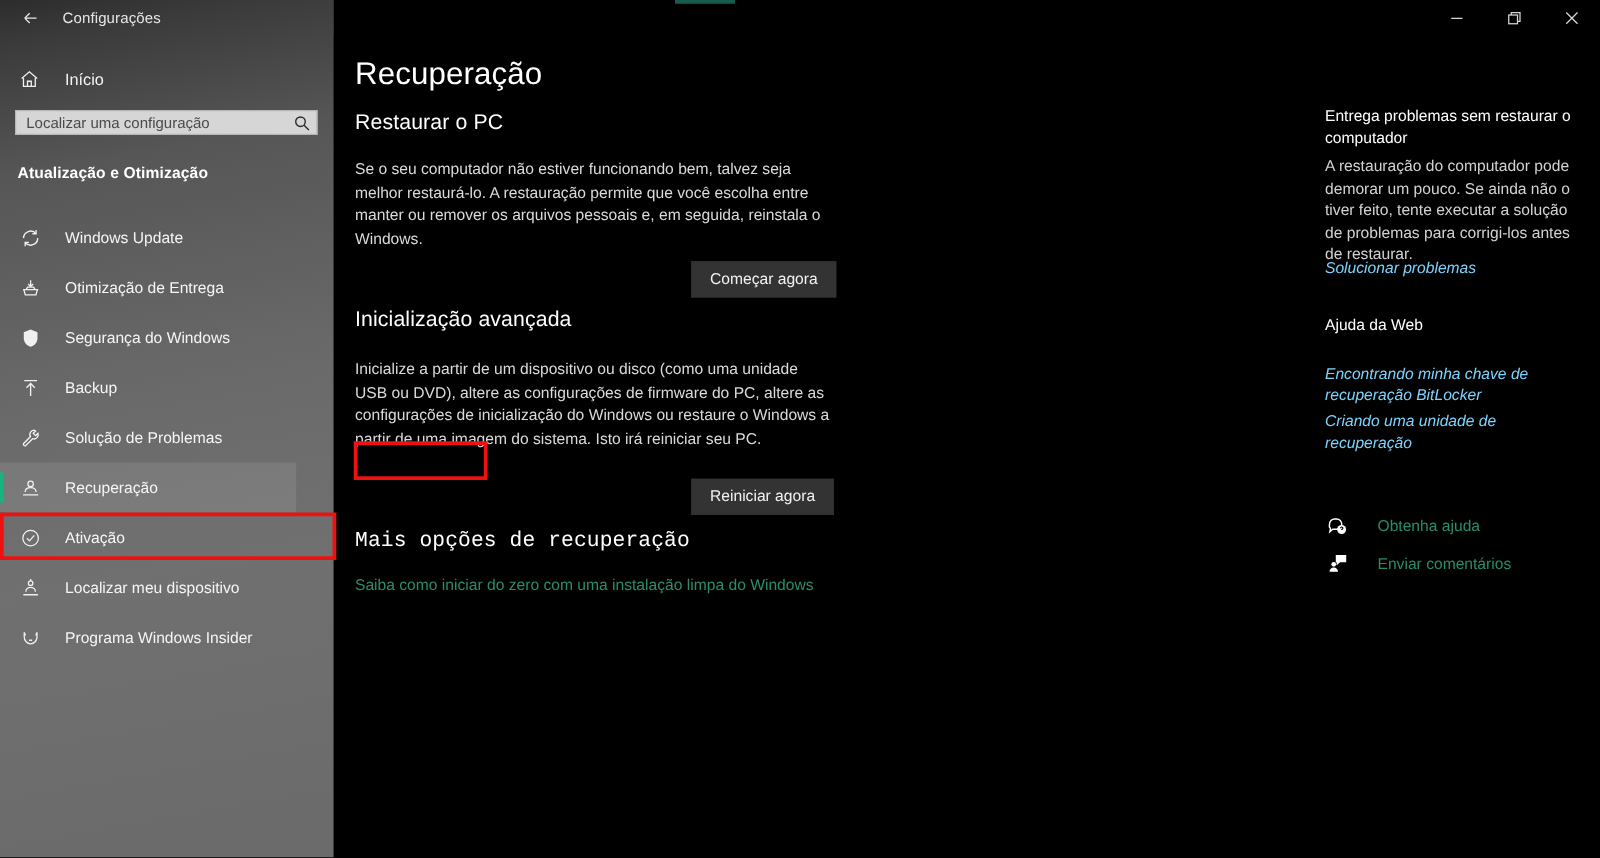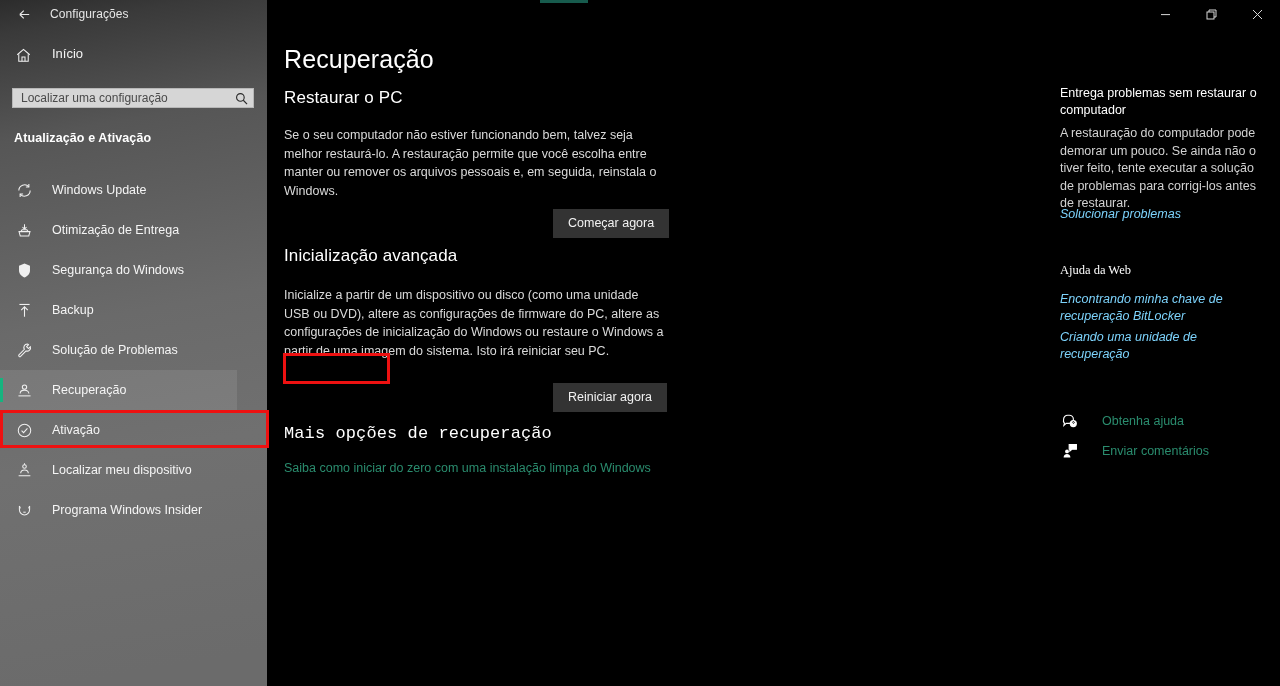--- a/index.html
+++ b/index.html
@@ -82,21 +82,21 @@
         #707070 470px,
         #6e6e6e 560px,
         #6b6b6b 686px);
     overflow: hidden;
   }
 
   .home-row {
     position: absolute;
     left: 0; top: 46px;
     width: 321px; height: 34px;
-    display: flex; 
+    display: flex; align-items: center;
   }
   .home-icon {
     width: 18px; height: 18px;
     margin-left: 14px;
     display: flex; align-items: center; justify-content: center;
     color: #f2f2f2;
   }
   .home-icon svg { width: 17px; height: 17px; display: block; }
   .home-label {
     margin-left: 20px;
@@ -254,21 +254,21 @@
   }
   .rail-head {
     position: absolute;
     left: 20px;
     width: 200px;
     font-size: 12.5px;
     line-height: 17px;
     color: #ffffff;
   }
   #rail-h1 { top: 57px; }
-  #rail-h2 { top: 234px; font-family: Liberation Serif, serif; }
+  #rail-h2 { top: 224px; }
 
   .rail-body {
     position: absolute;
     left: 20px; top: 97px;
     width: 196px;
     font-size: 12.5px;
     line-height: 17.5px;
     color: #d2d2d2;
   }
   .rail-link {
@@ -364,21 +364,21 @@
     <div class="search-wrap">
       <input class="search-input" type="text" placeholder="Localizar uma configuração" style="">
       <span class="search-icon">
         <svg viewBox="0 0 14 14" fill="none" stroke="currentColor" stroke-width="1.2">
           <circle cx="5.8" cy="5.8" r="4.1"></circle>
           <path d="M8.9 8.9L13 13"></path>
         </svg>
       </span>
     </div>
 
-    <div class="group-title">Atualização e Ativação</div>
+    <div class="group-title">Atualização e Otimização</div>
 
     <div class="nav">
 
       <div class="nav-item">
         <span class="nav-ico">
           <svg viewBox="0 0 18 18" fill="none" stroke="currentColor" stroke-width="1.15">
             <path d="M15 9a6 6 0 01-10.6 3.8"></path>
             <path d="M3 9a6 6 0 0110.6-3.8"></path>
             <path d="M13.6 2.2v3.1h-3.1M4.4 15.8v-3.1h3.1"></path>
           </svg>

